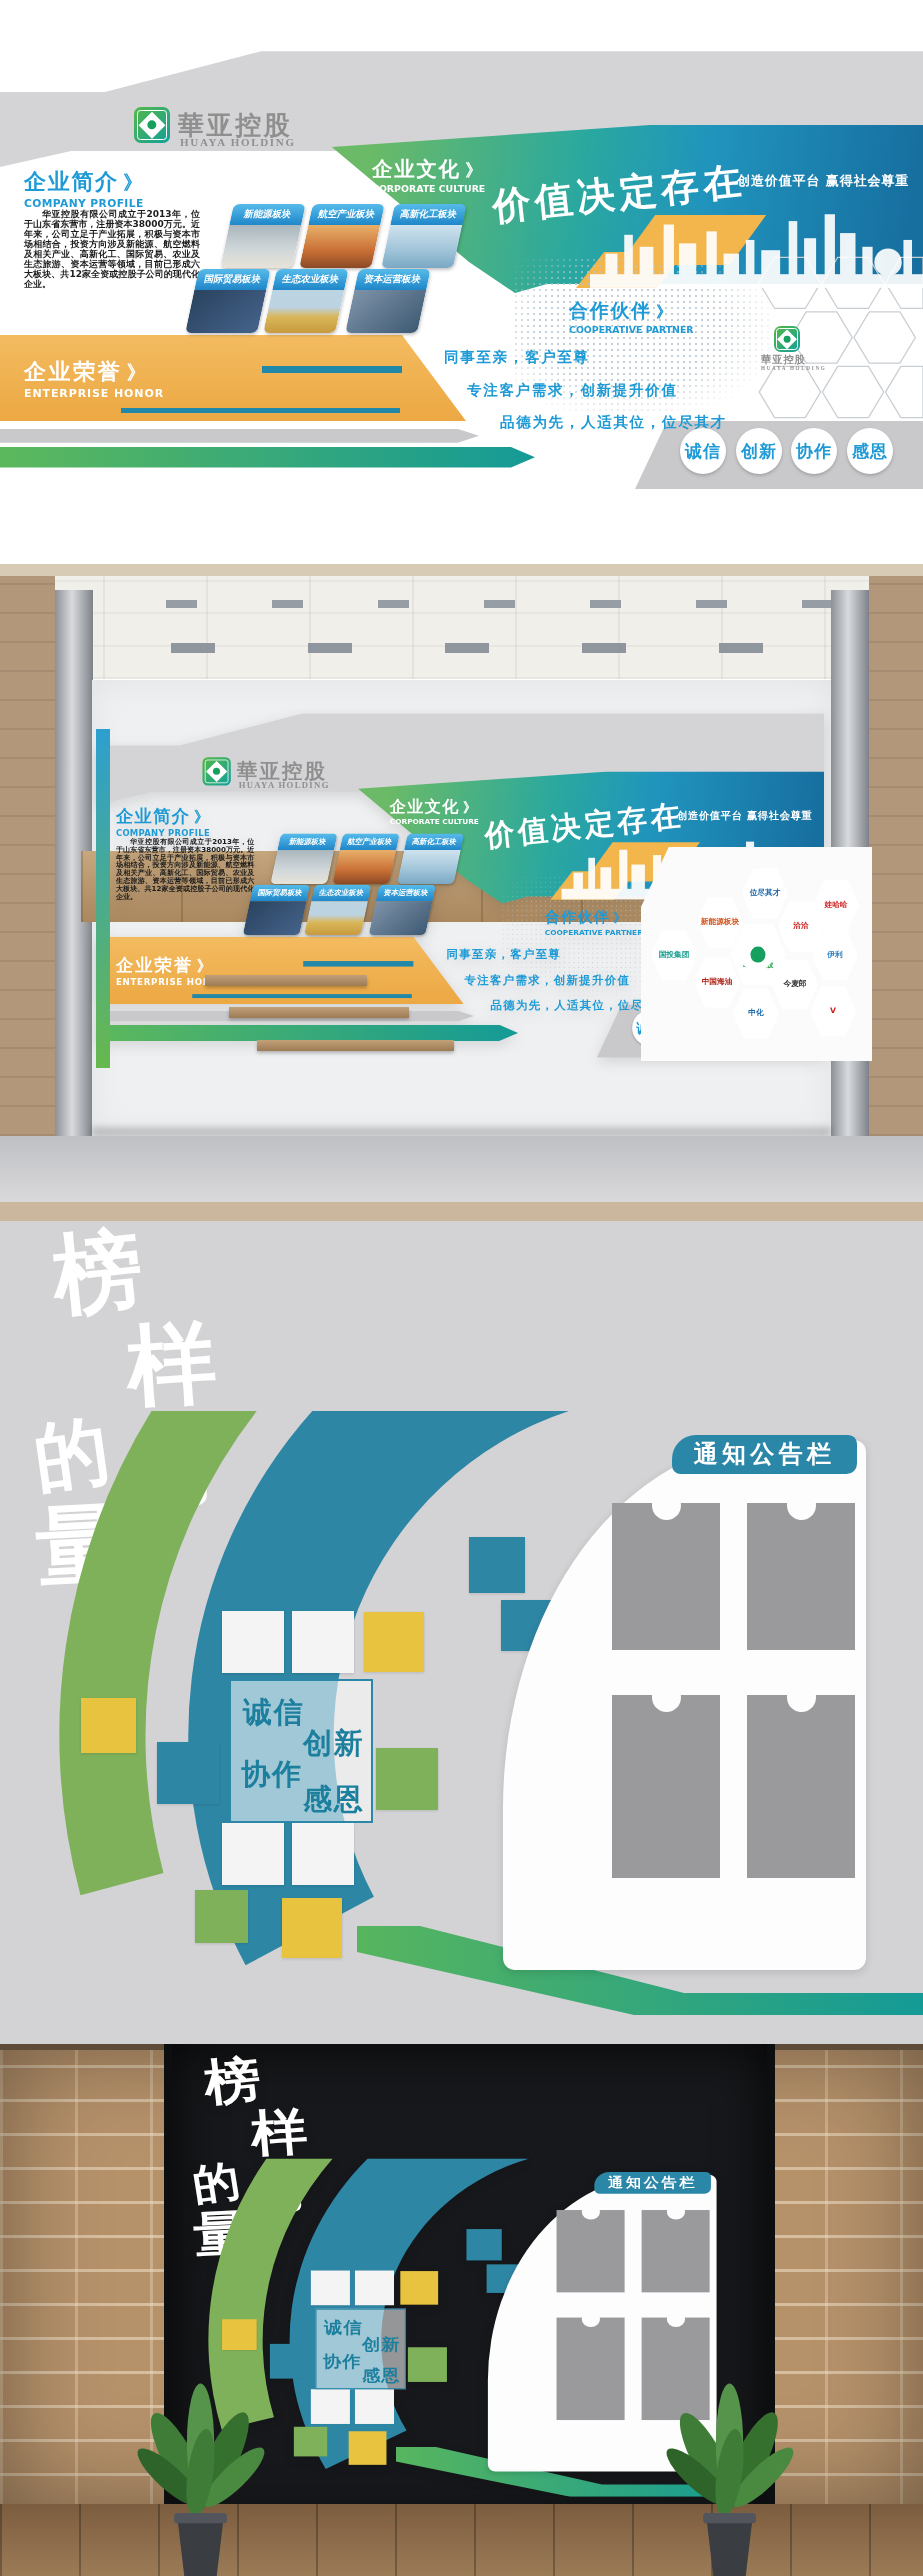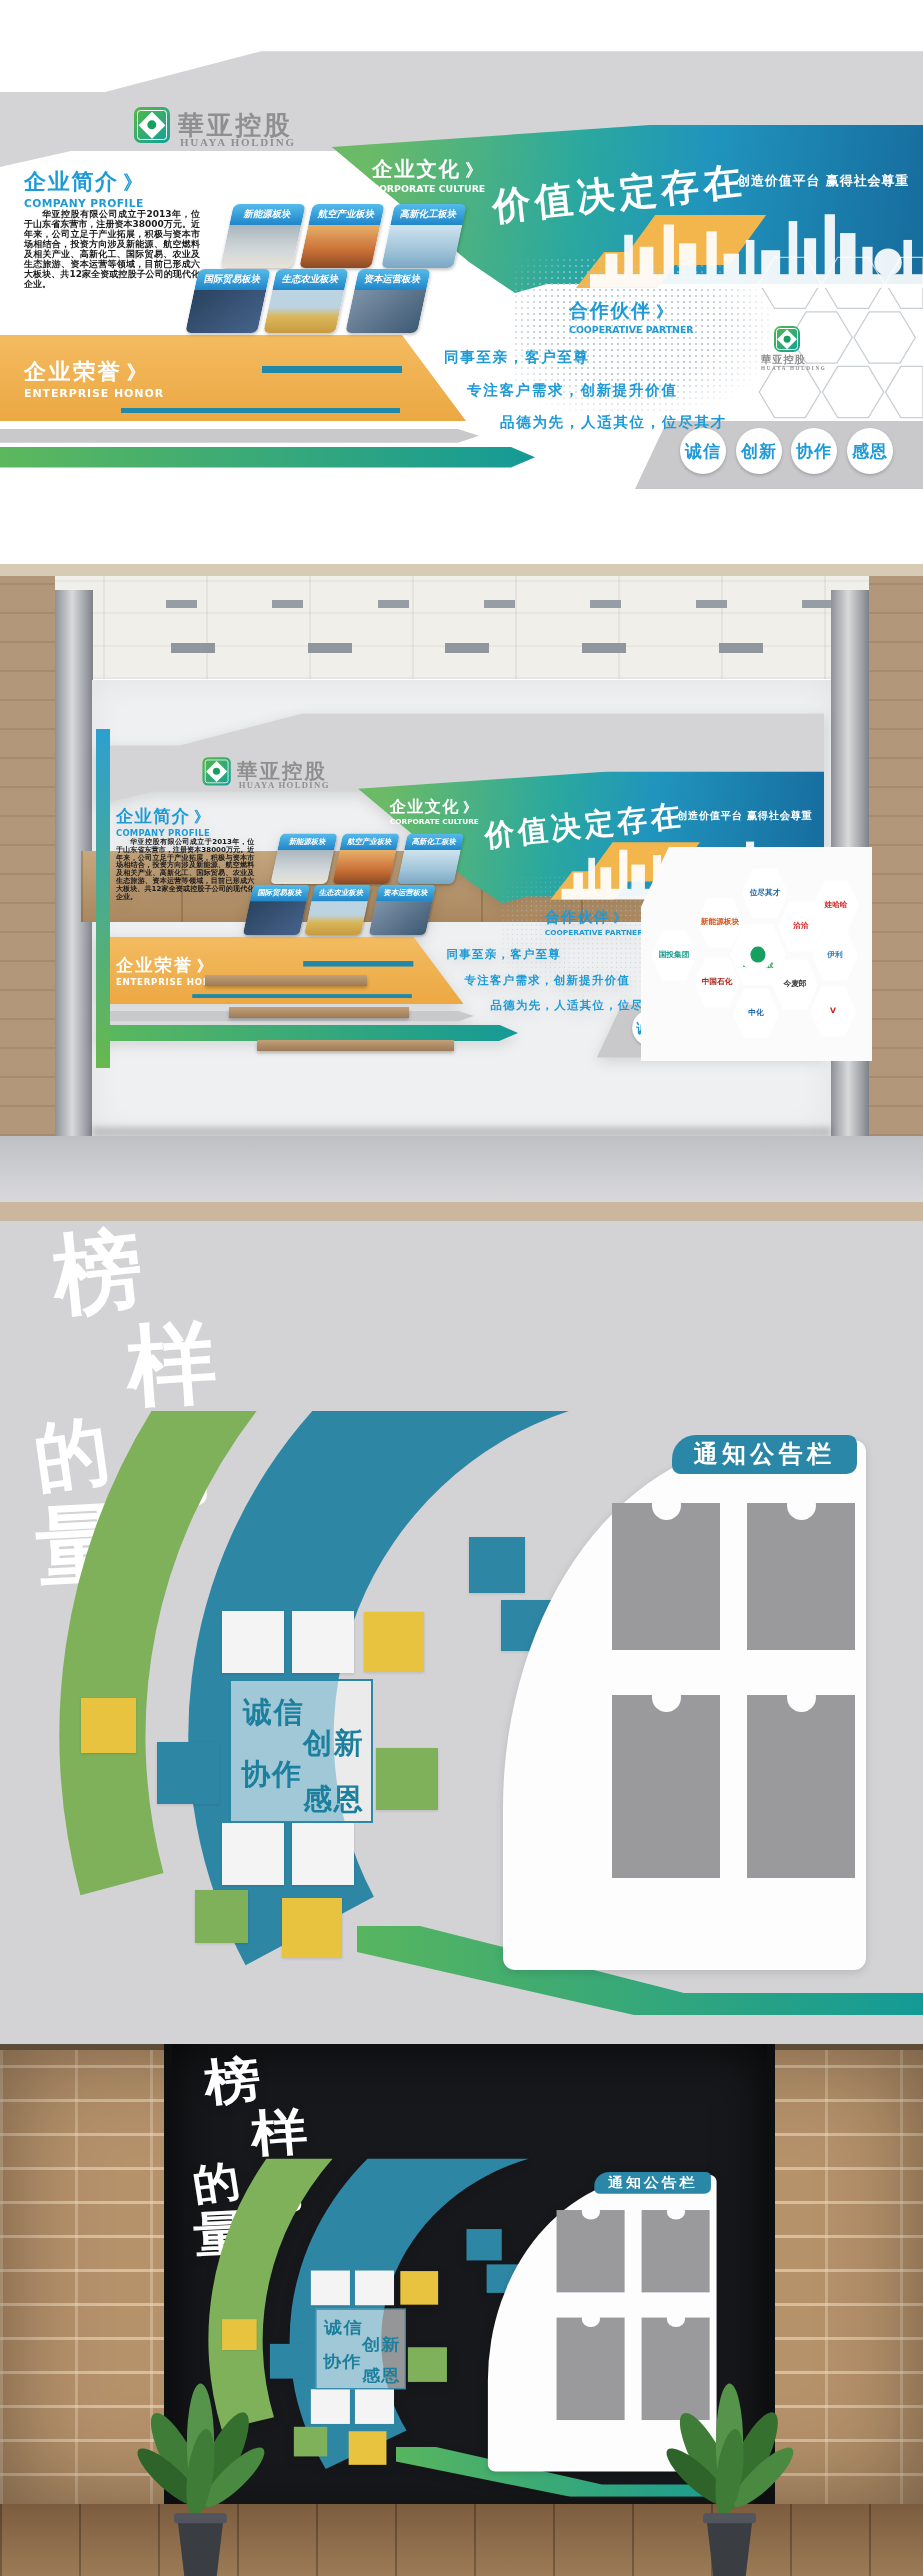--- a/index.html
+++ b/index.html
@@ -278,21 +278,21 @@
     <div class="hex brand" style="left: 729px; top: 922px; color: rgb(47, 158, 82);">
       <span class="logo-ic" style="position:static;width:19px;height:19px;display:block;">
           <i></i>
         </span>
       <span>華亚控股</span>
     </div>
     <div class="hex" style="left: 811px; top: 929px; color: rgb(42, 127, 192);">
         <span>伊利</span>
       </div>
     <div class="hex" style="left: 693px; top: 956px; color: rgb(176, 35, 24);">
-        <span>中国石化</span>
+        <span>中国海油</span>
       </div>
     <div class="hex" style="left: 771px; top: 958px; color: rgb(51, 51, 51);">
         <span>今麦郎</span>
       </div>
     <div class="hex" style="left: 809px; top: 985px; color: rgb(204, 34, 34);">
         <span>V</span>
       </div>
     <div class="hex" style="left: 732px; top: 987px; color: rgb(21, 101, 168);">
         <span>中化</span>
       </div>

